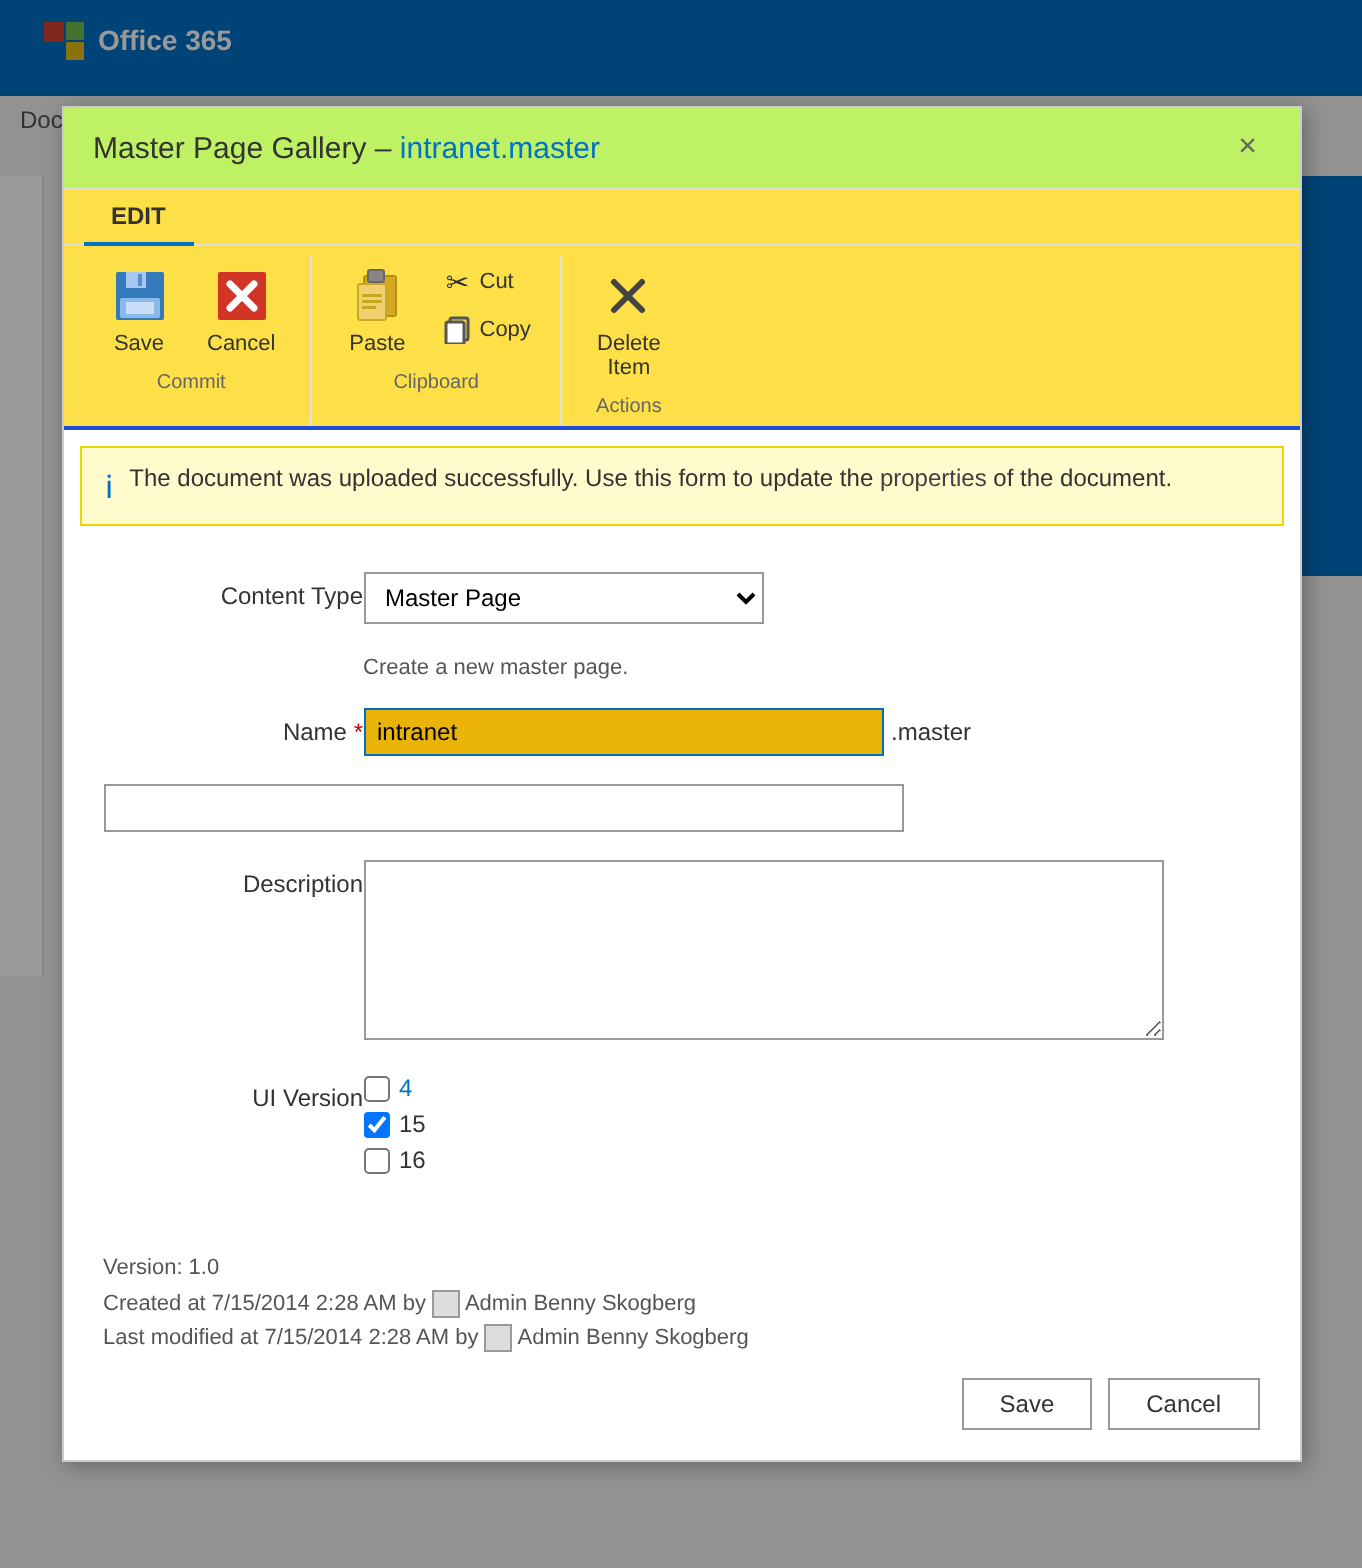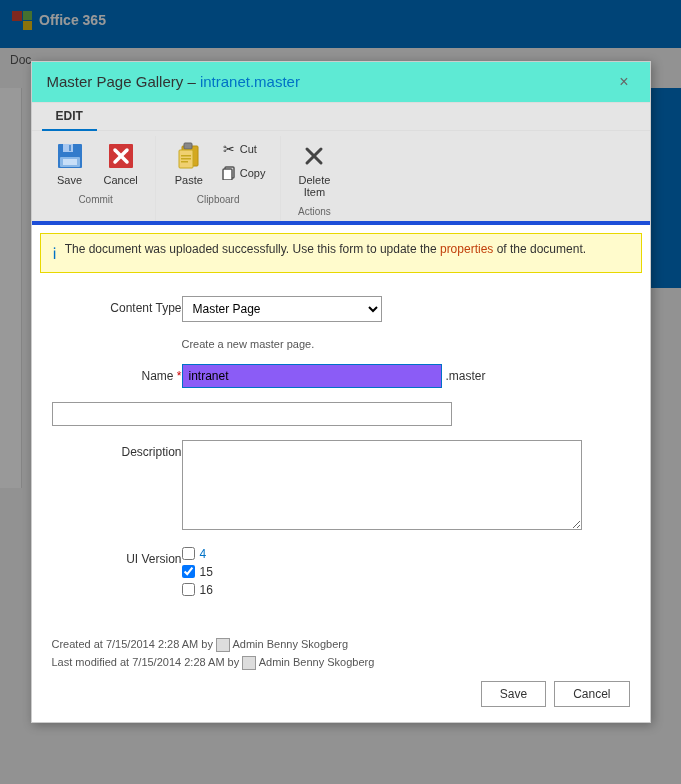--- a/index.html
+++ b/index.html
@@ -12,21 +12,21 @@
       overflow: hidden;
       position: relative;
     }
 
     
     .office-bar {
       background: #0072c6;
       height: 40px;
       display: flex;
       align-items: center;
-      padding: 0 10px;
+      padding: 0 20px;
       position: absolute;
       top: 0; left: 0; right: 0;
     }
     .office-logo {
       display: flex;
       align-items: center;
       color: white;
       font-size: 14px;
       font-weight: 600;
     }
@@ -63,21 +63,21 @@
     .modal {
       background: white;
       width: 620px;
       border: 1px solid #ccc;
       box-shadow: 2px 2px 10px rgba(0,0,0,0.3);
       position: relative;
     }
 
     
     .modal-header {
-      background: #5eead4;
+      background: #bef264;
       border-bottom: 1px solid #ddd;
       padding: 10px 15px;
       display: flex;
       align-items: center;
       justify-content: space-between;
     }
     .modal-title {
       font-size: 15px;
       color: #333;
     }
@@ -89,22 +89,22 @@
       font-size: 16px;
       color: #666;
       background: none;
       border: none;
       padding: 2px 6px;
       line-height: 1;
     }
 
     
     .ribbon {
-      background: #e5e5e5;
-      border-bottom: 4px solid #1d4ed8;
+      background: #fde047;
+      border-bottom: 2px solid #1d4ed8;
     }
     .ribbon-tabs {
       padding: 0 10px;
       border-bottom: 1px solid #ddd;
       display: flex;
     }
     .ribbon-tab {
       padding: 6px 14px;
       font-size: 12px;
       font-weight: 600;
@@ -195,21 +195,21 @@
       margin: 8px;
       font-size: 12px;
       color: #333;
     }
     .notification-icon {
       color: #0072c6;
       font-size: 16px;
       flex-shrink: 0;
     }
     .notification-link {
-      color: #c2410c;
+      color: #404040;
     }
 
     
     .form-area {
       padding: 15px 20px;
     }
     .form-row {
       display: flex;
       margin-bottom: 14px;
       align-items: flex-start;
@@ -236,21 +236,21 @@
     .form-hint {
       font-size: 11px;
       color: #555;
       margin-top: 16px;
     }
     .form-input {
       border: 1px solid #0072c6;
       padding: 4px 6px;
       font-size: 12px;
       width: 260px;
-      background: #8b5cf6;
+      background: #eab308;
       outline: none;
     }
     .form-input-plain {
       border: 1px solid #999;
       padding: 4px 6px;
       font-size: 12px;
       width: 400px;
       background: white;
     }
     .form-textarea {
@@ -528,20 +528,23 @@
           </div>
         </div>
       </div>
 
 
     </div>
 
     <div class="modal-footer">
       <div class="version-info">
         <div>
+          <span>Version: 1.0</span>
+        </div>
+        <div>
           <span>Created at 7/15/2014 2:28 AM  by </span><span style="display:inline-block;width:14px;height:14px;background:#ddd;border:1px solid #999;vertical-align:middle;"></span><span> Admin Benny Skogberg</span>
         </div>
         <div>
           <span>Last modified at 7/15/2014 2:28 AM  by </span><span style="display:inline-block;width:14px;height:14px;background:#ddd;border:1px solid #999;vertical-align:middle;"></span><span> Admin Benny Skogberg</span>
         </div>
       </div>
       <div class="footer-buttons">
         <button class="btn-primary">Save</button>
         <button class="btn-primary">Cancel</button>
       </div>

